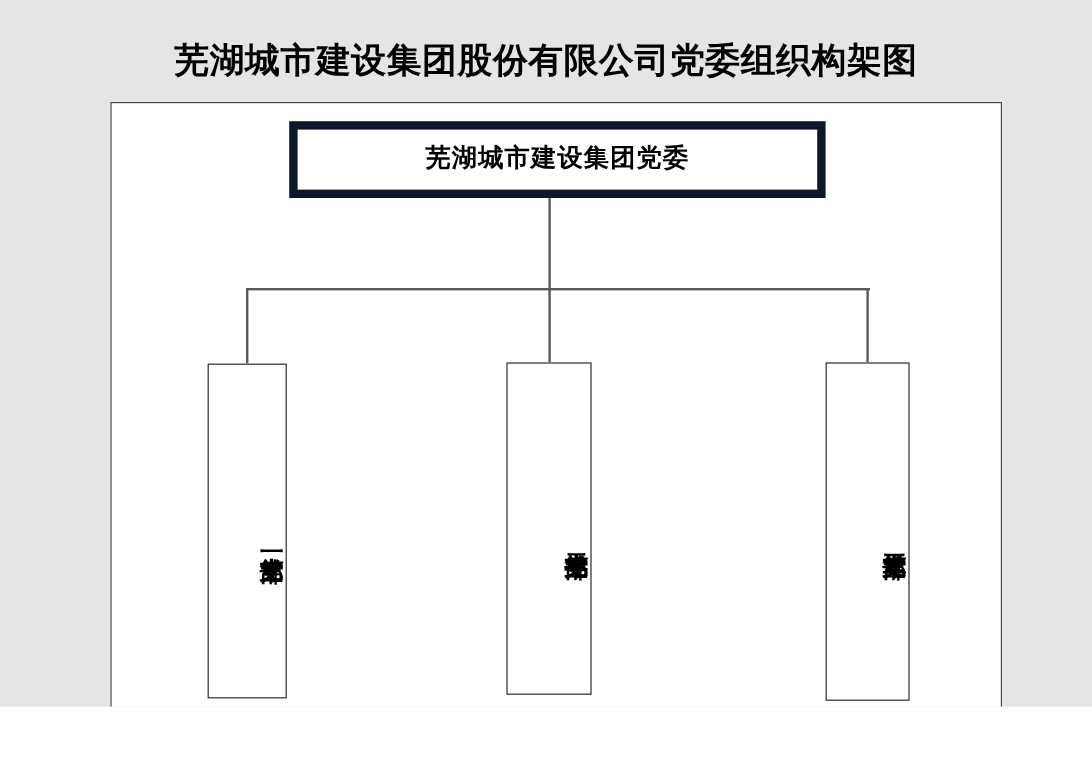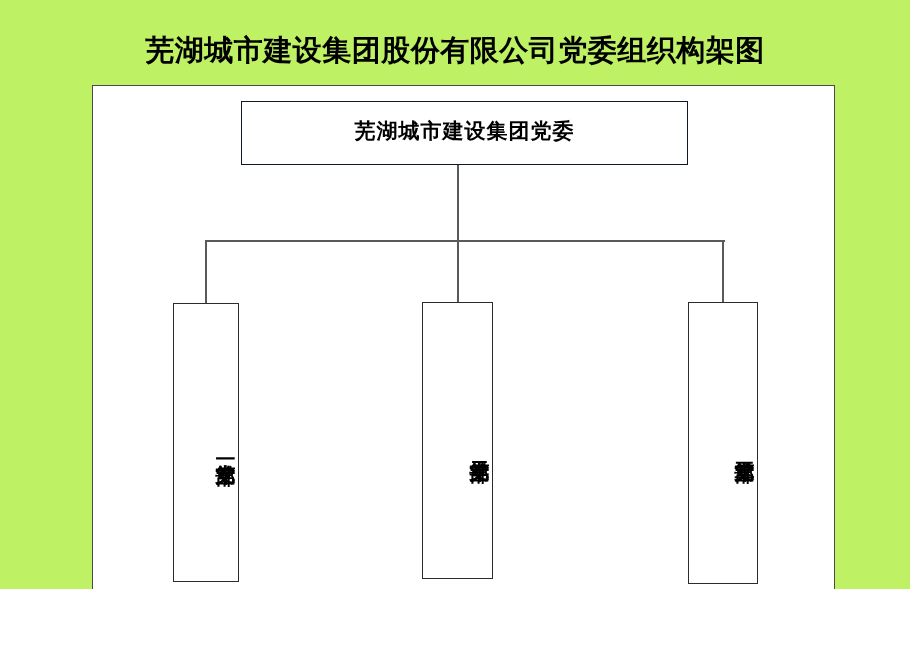--- a/index.html
+++ b/index.html
@@ -7,21 +7,21 @@
     padding: 0;
     background: #ffffff;
   }
   body {
     font-family: "Liberation Serif", "DejaVu Serif", serif;
   }
   #page {
     position: relative;
     width: 910px;
     height: 589px;
-    background: #bef264;
+    background: #e5e5e5;
     overflow: hidden;
   }
 
   
   #chart-title {
     position: absolute;
     left: 0;
     top: 30px;
     width: 910px;
     text-align: center;
@@ -46,21 +46,21 @@
     background: #ffffff;
   }
 
   
   #root-box {
     position: absolute;
     left: 241px;
     top: 101px;
     width: 447px;
     height: 64px;
-    border: 1px solid #0f172a;
+    border: 7px solid #0f172a;
     box-sizing: border-box;
     background: #ffffff;
     display: flex;
     align-items: center;
     justify-content: center;
   }
   #root-box .node-label {
     font-family: "Liberation Serif", "DejaVu Serif", serif;
     font-size: 21px;
     font-weight: 600;

